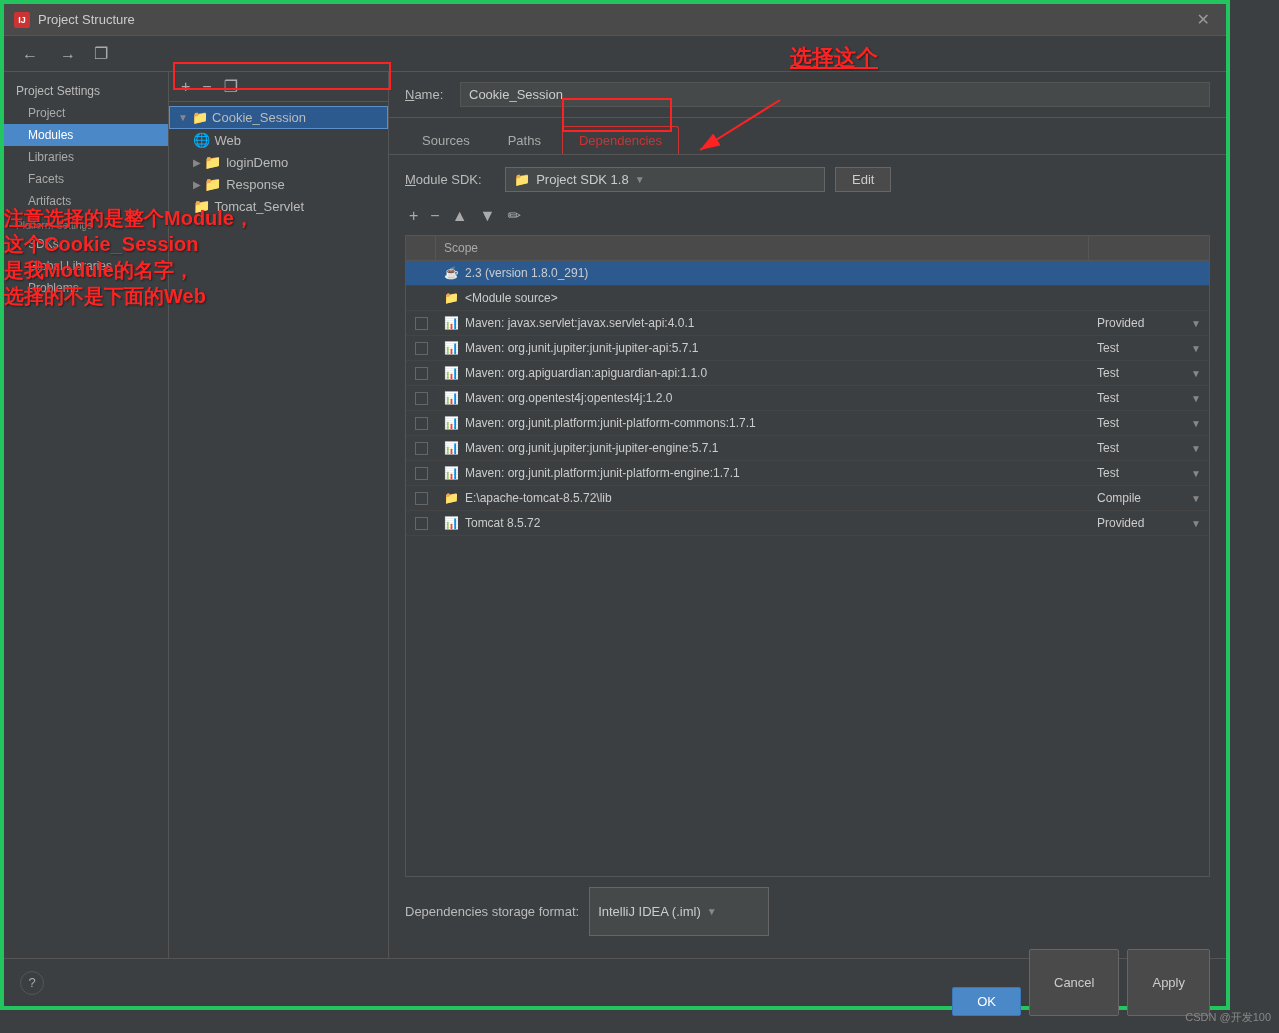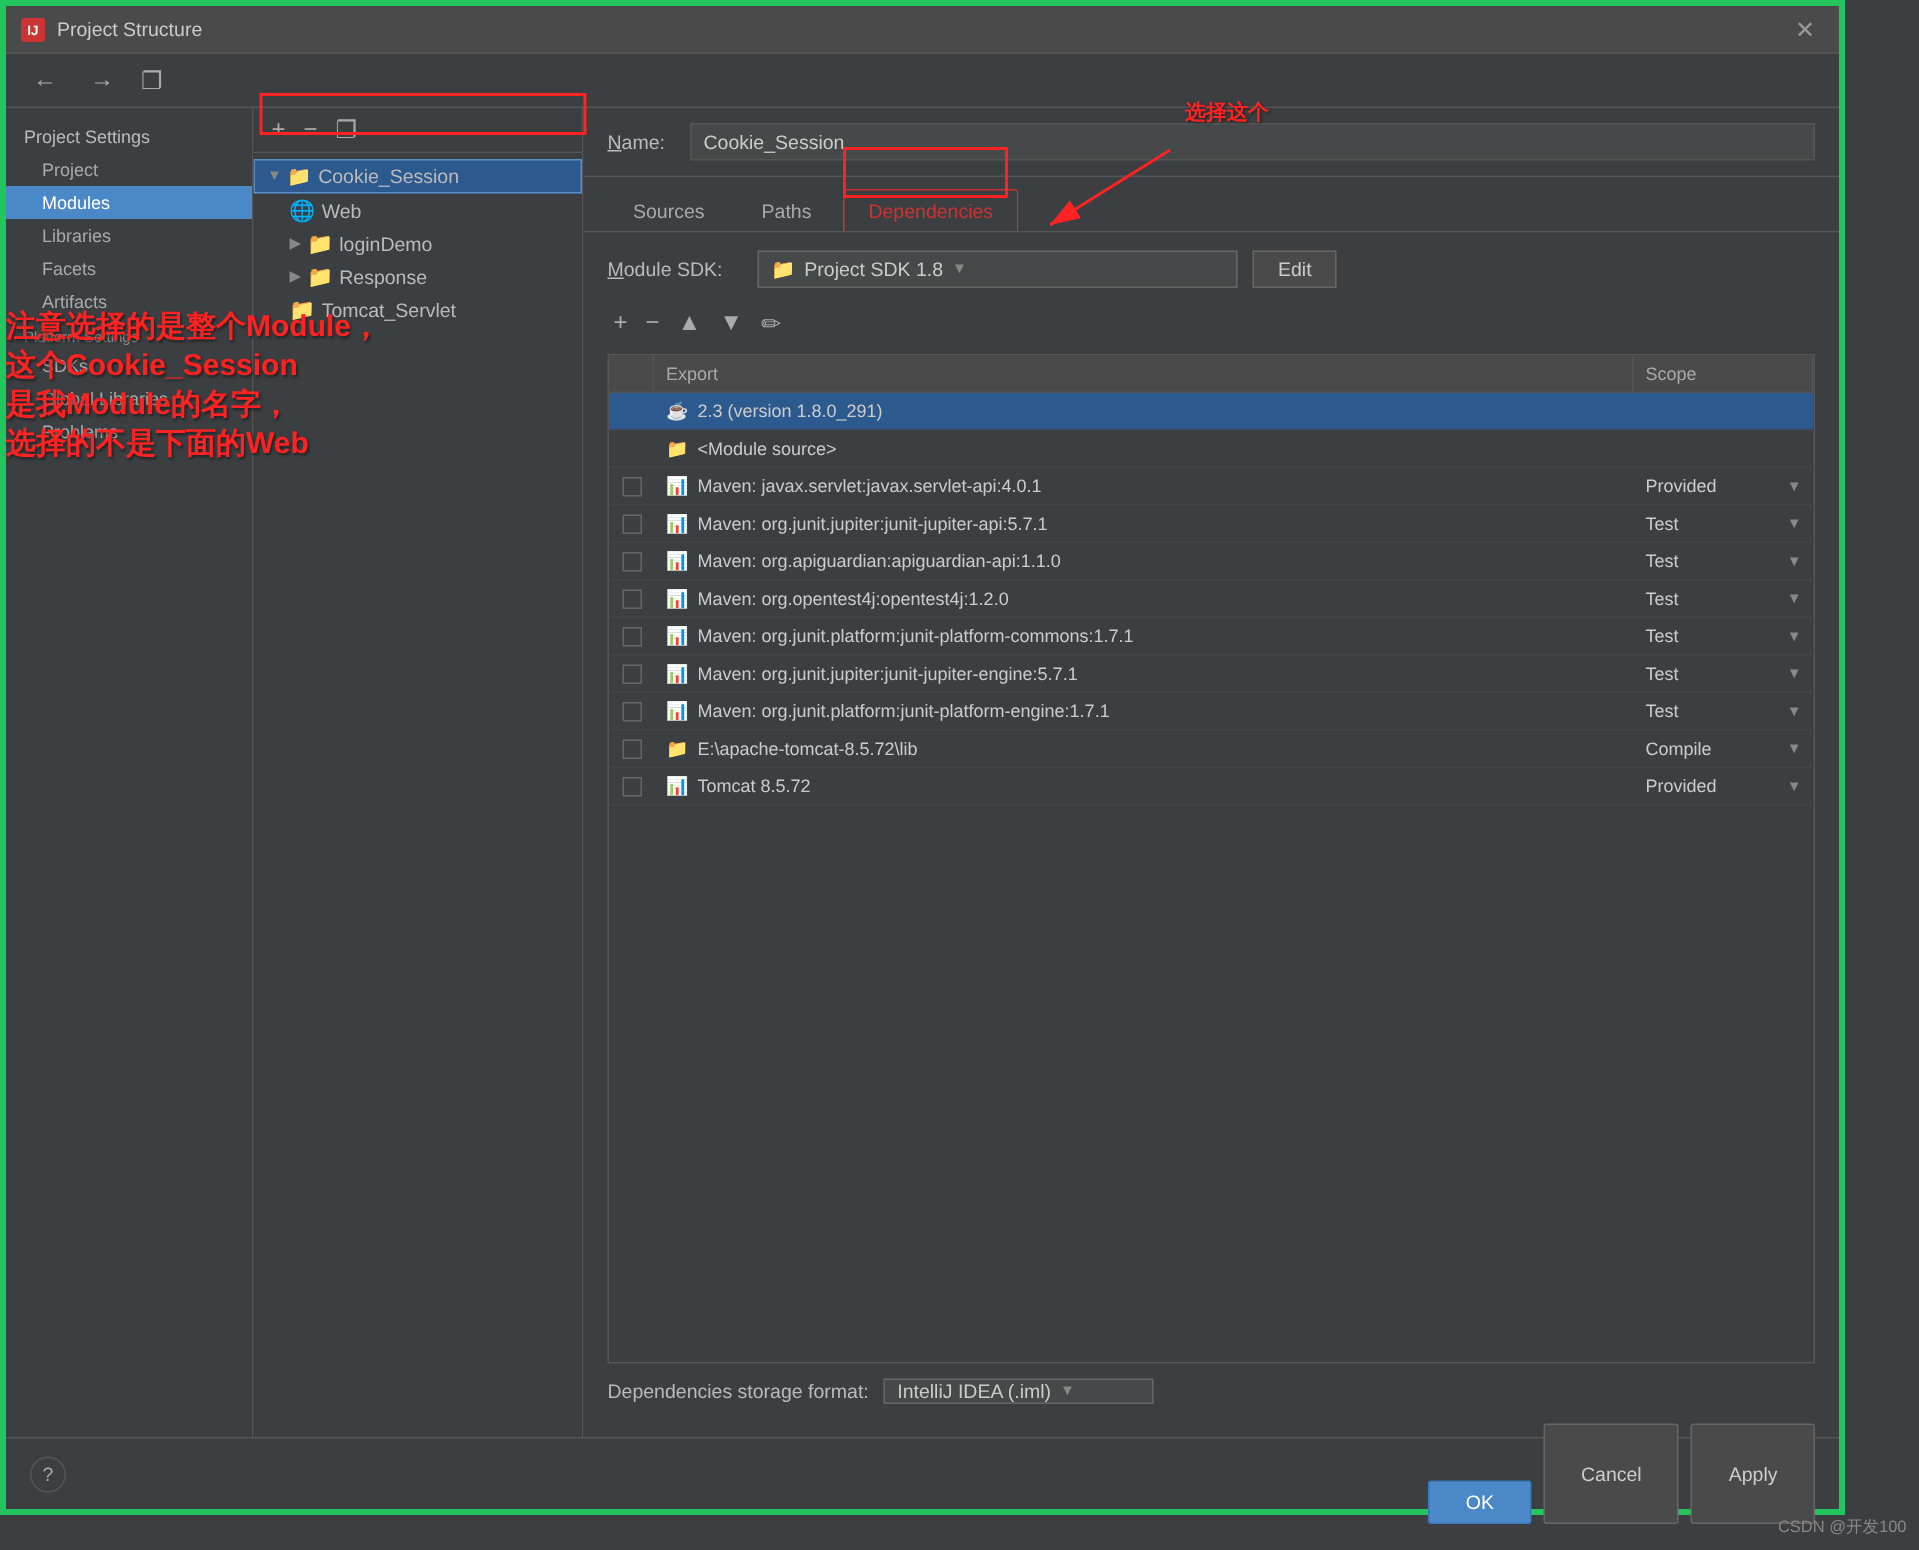--- a/index.html
+++ b/index.html
@@ -370,21 +370,21 @@
 
     .storage-label {
       color: #bbbbbb;
       font-size: 13px;
     }
 
     .storage-dropdown {
       background: #45494a;
       border: 1px solid #666;
       color: #cccccc;
-      padding: 0 8px;
+      padding: 16px 8px;
       font-size: 13px;
       display: flex;
       align-items: center;
       gap: 6px;
       min-width: 180px;
       cursor: pointer;
       text-align: center;
     }
 
     .bottom-bar {
@@ -567,21 +567,20 @@
           <button class="toolbar-btn">+</button>
           <button class="toolbar-btn">−</button>
           <button class="toolbar-btn">▲</button>
           <button class="toolbar-btn">▼</button>
           <button class="toolbar-btn">✏</button>
         </div>
 
         <div class="dep-table">
           <div class="dep-table-header">
             <div class="dep-header-cell"></div>
-            <div class="dep-header-cell">Export</div>
             <div class="dep-header-cell">Scope</div>
           </div>
 
           <div class="dep-row selected">
             <div class="dep-check"></div>
             <div class="dep-name">
               <span>☕</span>
               <span>2.3 (version 1.8.0_291)</span>
             </div>
             <div class="dep-scope"></div>
@@ -750,17 +749,17 @@
 
 <svg class="annotation-arrow" style="top: 50px; left: 620px; width: 200px; height: 120px;">
   <line x1="160" y1="50" x2="80" y2="100" stroke="#ff2222" stroke-width="2" marker-end="url(#arrowhead)"></line>
   <defs>
     <marker id="arrowhead" markerWidth="10" markerHeight="7" refX="10" refY="3.5" orient="auto">
       <polygon points="0 0, 10 3.5, 0 7" fill="#ff2222"></polygon>
     </marker>
   </defs>
 </svg>
 
-<div class="annotation-text" style="top: 65px; left: 790px; font-size: 14px;">选择这个</div>
+<div class="annotation-text" style="top: 44px; left: 790px; font-size: 22px; text-decoration: underline;">选择这个</div>
 
 <div class="annotation-text" style="top: 205px; left: 4px; font-size: 20px; max-width: 400px; z-index: 10;">注意选择的是整个Module，<br>这个Cookie_Session<br>是我Module的名字，<br>选择的不是下面的Web</div>
 
 <div class="watermark">CSDN @开发100</div>
 
 </body></html>

